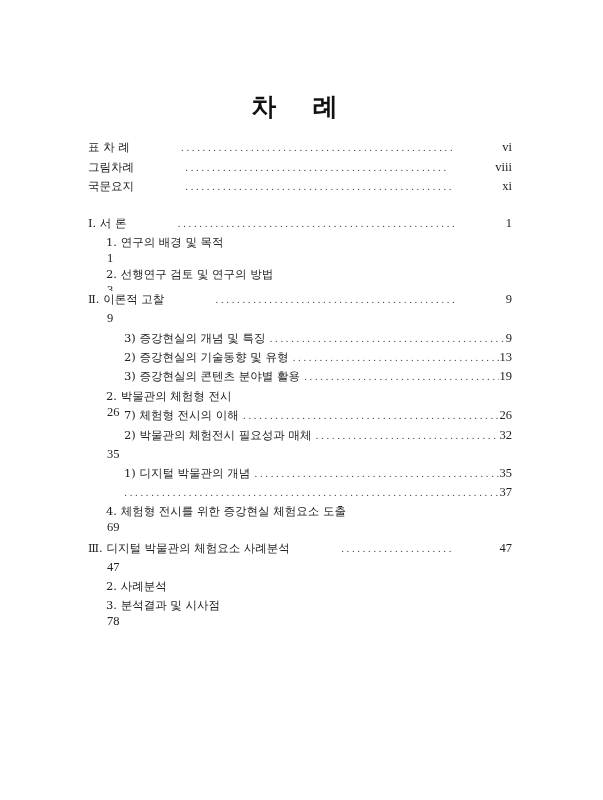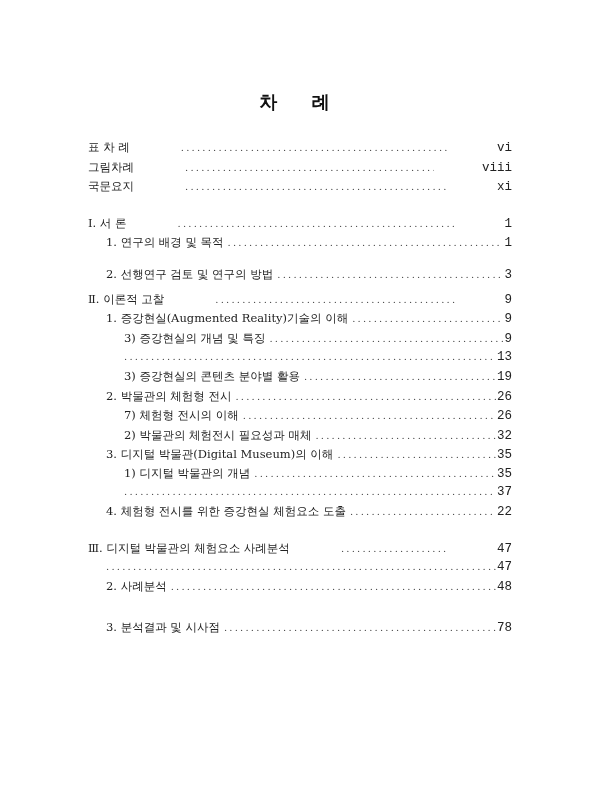--- a/index.html
+++ b/index.html
@@ -1,28 +1,28 @@
 <!DOCTYPE html>
 <html><head>
   <meta charset="utf-8">
   <style>
     html, body { margin: 0; padding: 0; background: #ffffff; }
     body { width: 603px; height: 800px; position: relative; overflow: hidden;
       font-family: "DejaVu Serif", "Liberation Serif", serif; color: #222; }
     .title { position: absolute; top: 90px; left: 0; width: 603px; text-align: center;
-      font-size: 18px; font-weight: bold; letter-spacing: 14px; color: #111; }
+      font-size: 25px; font-weight: bold; letter-spacing: 14px; color: #111; }
     .toc { position: absolute; left: 88px; width: 424px; top: 0; }
     .row { position: absolute; left: 0; width: 424px; height: 16px; display: flex; align-items: baseline;
       font-size: 11.5px; line-height: 16px; white-space: nowrap; }
     .row .label { flex: 0 0 auto; padding-right: 4px; background: #fff; }
     .row .leader { flex: 1 1 auto; overflow: hidden; color: #444; letter-spacing: 2.2px; font-size: 10px; }
     .row .leader::before { content: "................................................................................................................................................................"; }
-    .row .page { flex: 0 0 auto; padding-left: 1px; font-family: Liberation Mono, monospace; font-size: 12.5px; }
+    .row .page { flex: 0 0 auto; padding-left: 1px; font-family: Liberation Serif, serif; font-size: 12.5px; }
     .lvl0 { padding-left: 0; gap: 47px; }
-    .lvl1 { padding-left: 18px; width: 406px; }
+    .lvl1 { padding-left: 18px; width: 406px; flex-direction: column; }
     .lvl2 { padding-left: 36px; width: 388px; }
   </style>
 </head>
 <body>
 
 <div class="title">차  례</div>
 
 <div class="toc">
 
   <div class="row lvl0" style="top:139px">
@@ -56,30 +56,30 @@
     <span class="leader"></span>
     <span class="page">3</span>
   </div>
 
   <div class="row lvl0" style="top:291px">
     <span class="label">Ⅱ. 이론적 고찰</span>
     <span class="leader"></span>
     <span class="page">9</span>
   </div>
   <div class="row lvl1" style="top:310px">
-    <span class="label">1. 증강현실(Augmented Reality)기술의 이해</span>
     <span class="leader"></span>
     <span class="page">9</span>
   </div>
   <div class="row lvl2" style="top:330px">
     <span class="label">3) 증강현실의 개념 및 특징</span>
     <span class="leader"></span>
     <span class="page">9</span>
   </div>
   <div class="row lvl2" style="top:349px">
+    <span class="label">2) 증강현실의 기술동향 및 유형</span>
     <span class="leader"></span>
     <span class="page">13</span>
   </div>
   <div class="row lvl2" style="top:368px">
     <span class="label">3) 증강현실의 콘텐츠 분야별 활용</span>
     <span class="leader"></span>
     <span class="page">19</span>
   </div>
   <div class="row lvl1" style="top:388px">
     <span class="label">2. 박물관의 체험형 전시</span>
@@ -90,51 +90,50 @@
     <span class="label">7) 체험형 전시의 이해</span>
     <span class="leader"></span>
     <span class="page">26</span>
   </div>
   <div class="row lvl2" style="top:427px">
     <span class="label">2) 박물관의 체험전시 필요성과 매체</span>
     <span class="leader"></span>
     <span class="page">32</span>
   </div>
   <div class="row lvl1" style="top:446px">
-    <span class="label">3. 디지털 박물관(Digital Museum)의 이해</span>
     <span class="leader"></span>
     <span class="page">35</span>
   </div>
   <div class="row lvl2" style="top:465px">
     <span class="label">1) 디지털 박물관의 개념</span>
     <span class="leader"></span>
     <span class="page">35</span>
   </div>
   <div class="row lvl2" style="top:484px">
     <span class="leader"></span>
     <span class="page">37</span>
   </div>
   <div class="row lvl1" style="top:503px">
     <span class="label">4. 체험형 전시를 위한 증강현실 체험요소 도출</span>
     <span class="leader"></span>
-    <span class="page">22</span>
+    <span class="page">69</span>
   </div>
 
   <div class="row lvl0" style="top:540px">
     <span class="label">Ⅲ. 디지털 박물관의 체험요소 사례분석</span>
     <span class="leader"></span>
     <span class="page">47</span>
   </div>
   <div class="row lvl1" style="top:559px">
     <span class="leader"></span>
     <span class="page">47</span>
   </div>
   <div class="row lvl1" style="top:578px">
     <span class="label">2. 사례분석</span>
     <span class="leader"></span>
     <span class="page">48</span>
   </div>
-  <div class="row lvl1" style="top:619px">
+  <div class="row lvl1" style="top:597px">
     <span class="label">3. 분석결과 및 시사점</span>
     <span class="leader"></span>
     <span class="page">78</span>
   </div>
 </div>
 
 </body></html>

